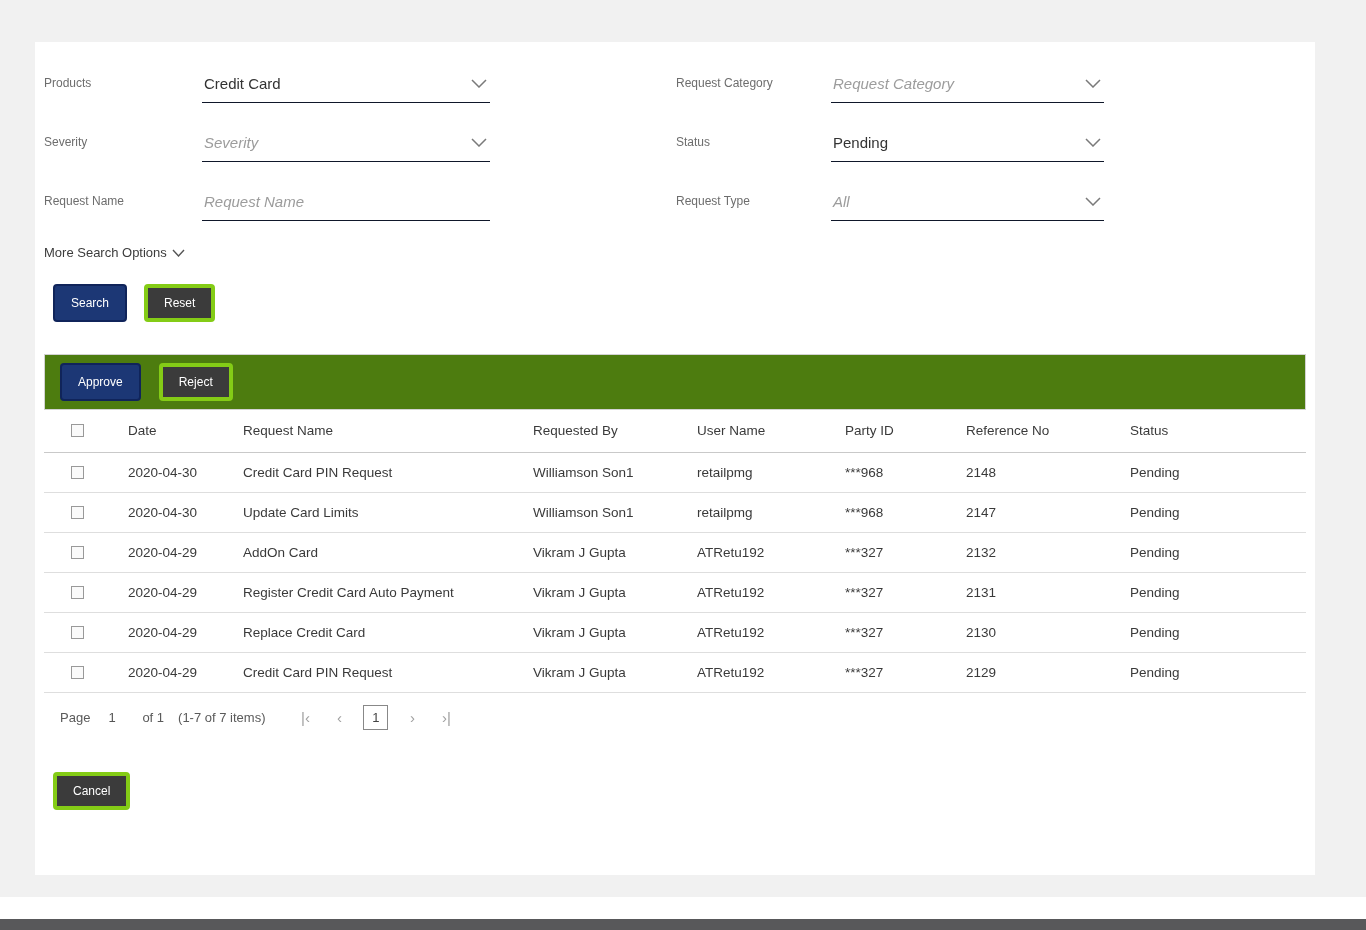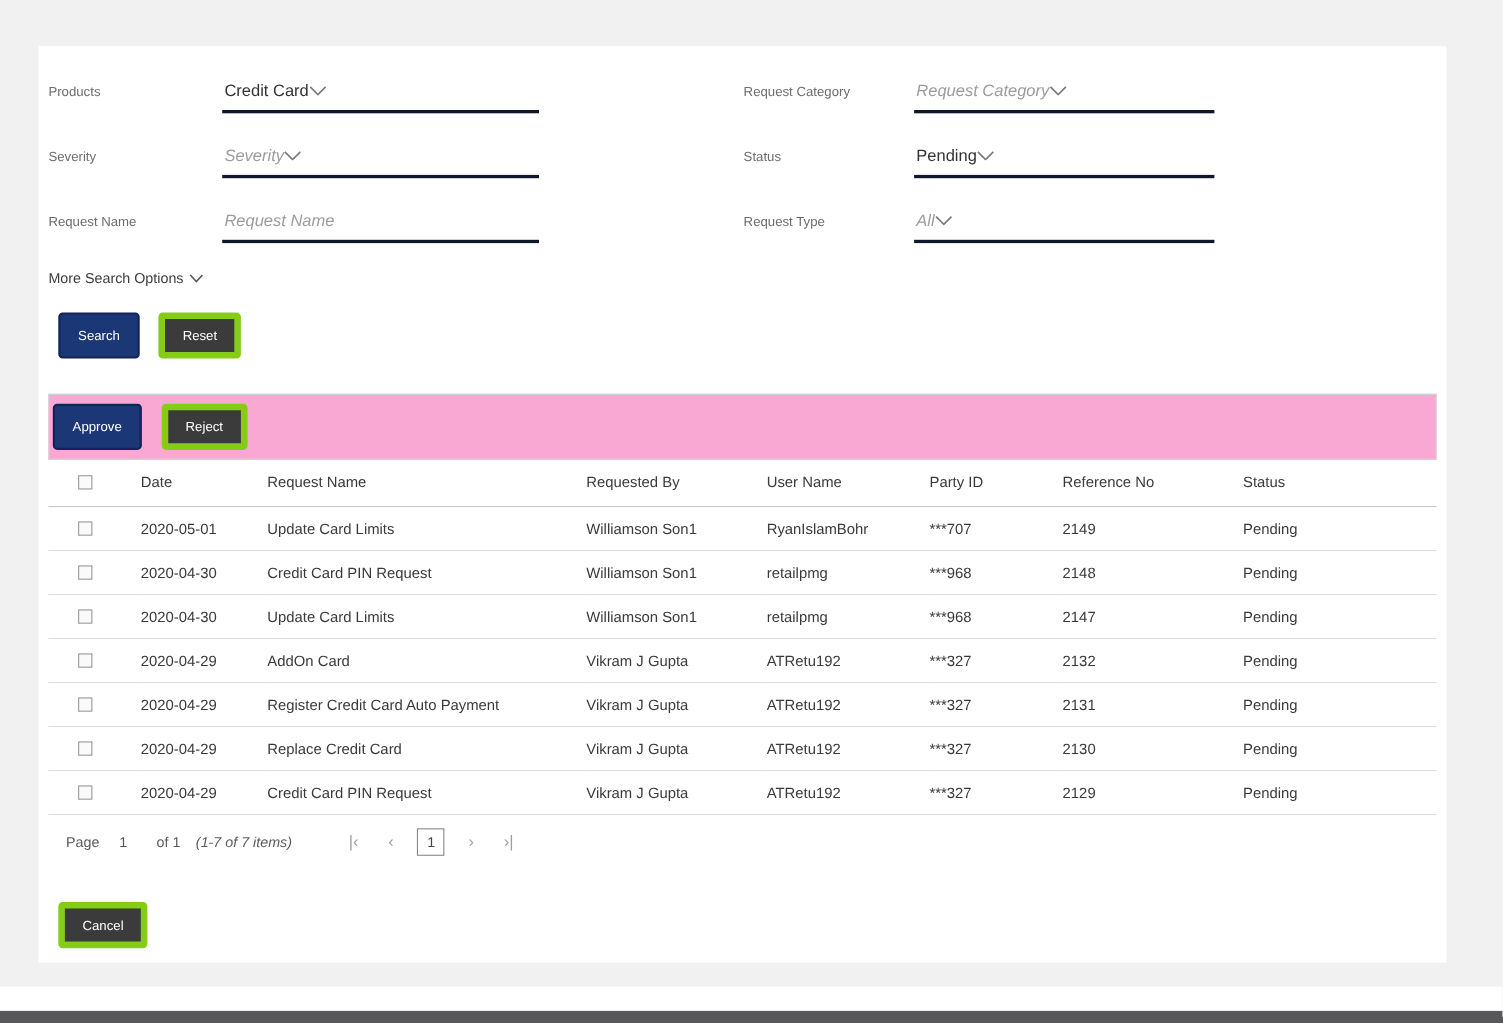--- a/index.html
+++ b/index.html
@@ -23,23 +23,23 @@
   
   .filter-grid {
     display:grid;
     grid-template-columns:158px 288px 186px 155px 273px;
     align-items:end;
     row-gap:30px;
     padding-top:32px;
   }
   .flabel { font-size:12px; color:#6d6d6d; padding-bottom:13px; }
   .field {
-    border-bottom:3px solid #0f172a;
+    border-bottom:1px solid #0f172a;
     padding:0 3px 9px 2px;
-    display:flex; align-items:center; justify-content:flex-start;
+    display:flex; align-items:center; justify-content:space-between;
     font-size:15px; color:#333; min-height:29px; cursor:pointer;
   }
   .field .chev svg { display:block; }
   .ph { font-style:italic; color:#9c9c9c; }
   .field input.fld-input {
     border:none; outline:none; flex:1; background:transparent;
     font-size:15px; font-family:inherit; color:#333; padding:0;
   }
   .field input.fld-input::placeholder { font-style:italic; color:#9c9c9c; }
 
@@ -48,28 +48,28 @@
     display:flex; align-items:flex-end; gap:5px;
     width:max-content; cursor:pointer;
   }
 
   .btn-row { margin-top:24px; margin-left:9px; display:flex; gap:17px; }
   .btn {
     font-family:inherit; font-size:12px; color:#ffffff;
     border-radius:4px; padding:9px 16px; cursor:pointer; line-height:1;text-align:center;
   }
   .btn-primary { background:#1c3775; border:2px solid #10245a; }
-  .btn-dark   { background:#3b3b3b; border:6px solid #84cc16; }
+  .btn-dark   { background:#3b3b3b; border:4px solid #84cc16; }
 
   
   .toolbar {
     margin-top:32px;
-    background:#f9a8d4;
+    background:#4d7c0f;
     border:1px solid #d2d2d2;
-    padding:8px 3px;
+    padding:8px 15px;
     display:flex; gap:18px;
   }
 
   
   .grid-table { width:1262px; border-collapse:collapse; font-size:13.5px; color:#3a3a3a; table-layout:fixed; }
   .grid-table thead td { height:42px; border-bottom:1px solid #c9c9c9; }
   .grid-table tbody td { height:40px; border-bottom:1px solid #dedede; }
   .grid-table td { text-align:left; vertical-align:middle; overflow:hidden; white-space:nowrap; }
   .cb {
     appearance:none; -webkit-appearance:none;
@@ -82,21 +82,21 @@
   .pagination {
     display:flex; align-items:center;
     margin-top:12px; padding-left:16px;
     font-size:13px; color:#5a5a5a;
   }
   .page-input {
     width:34px; border:none; outline:none; background:transparent;
     font-size:13px; color:#555; margin-left:18px; font-family:inherit;
   }
   .pg-of { margin-right:14px; }
-  .pg-items { margin-right:32px;font-style:italic; }
+  .pg-items { margin-right:16px; }
   .pg-nav { display:flex; align-items:center; gap:14px; margin-left:14px; }
   .pg-btn {
     color:#a0a0a0; font-size:15px; width:20px; text-align:center;
     cursor:pointer; user-select:none;
   }
   .current-page {
     width:25px; height:25px; border:1px solid #888;
     display:flex; align-items:center; justify-content:center;
     color:#444; font-size:13px; cursor:pointer;
   }
@@ -214,32 +214,20 @@
         <td>Party ID</td>
         <td>Reference No</td>
         <td>Status</td>
       </tr>
     </thead>
     <tbody>
       <tr>
         <td>
             <input type="checkbox" class="cb" style="">
           </td>
-        <td>2020-05-01</td>
-        <td>Update Card Limits</td>
-        <td>Williamson Son1</td>
-        <td>RyanIslamBohr</td>
-        <td>***707</td>
-        <td>2149</td>
-        <td>Pending</td>
-      </tr>
-      <tr>
-        <td>
-            <input type="checkbox" class="cb" style="">
-          </td>
         <td>2020-04-30</td>
         <td>Credit Card PIN Request</td>
         <td>Williamson Son1</td>
         <td>retailpmg</td>
         <td>***968</td>
         <td>2148</td>
         <td>Pending</td>
       </tr>
       <tr>
         <td>

